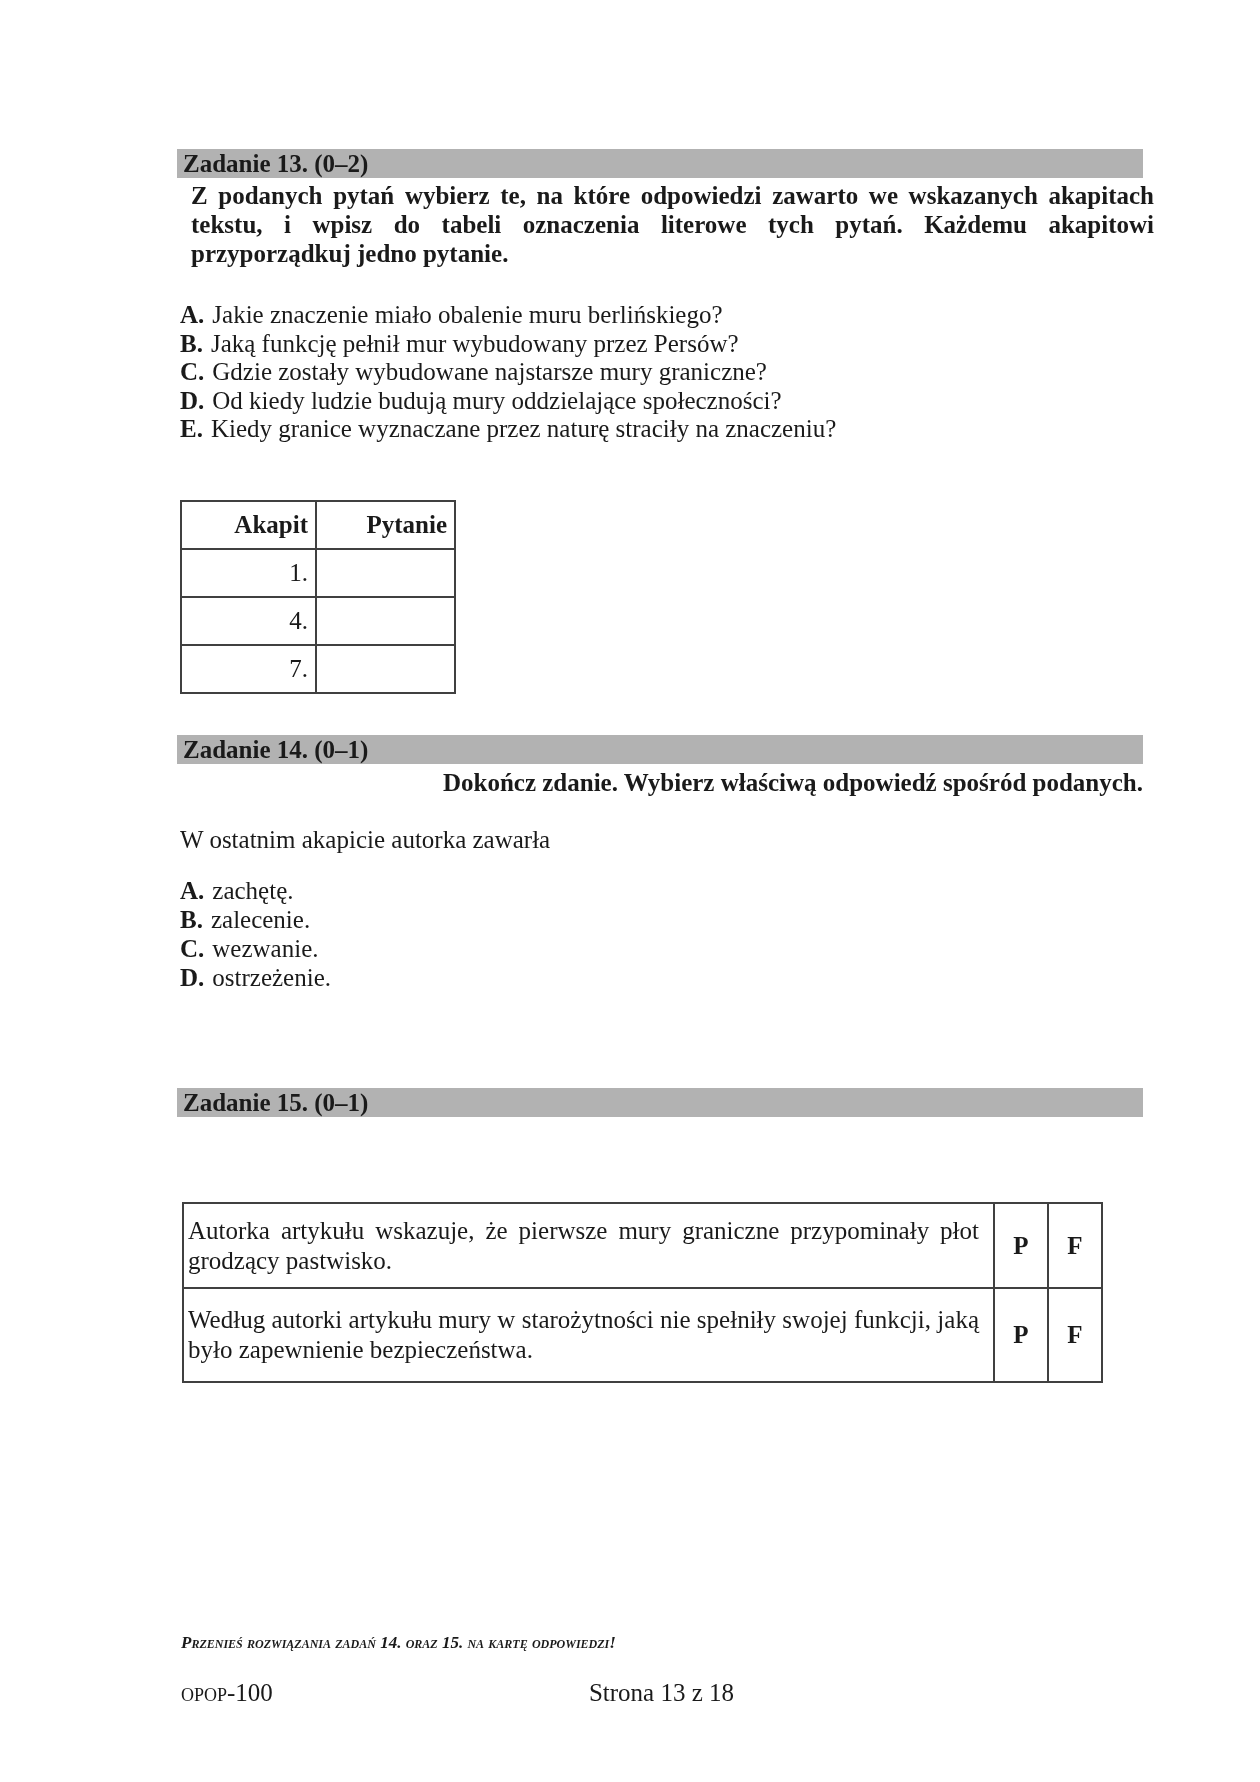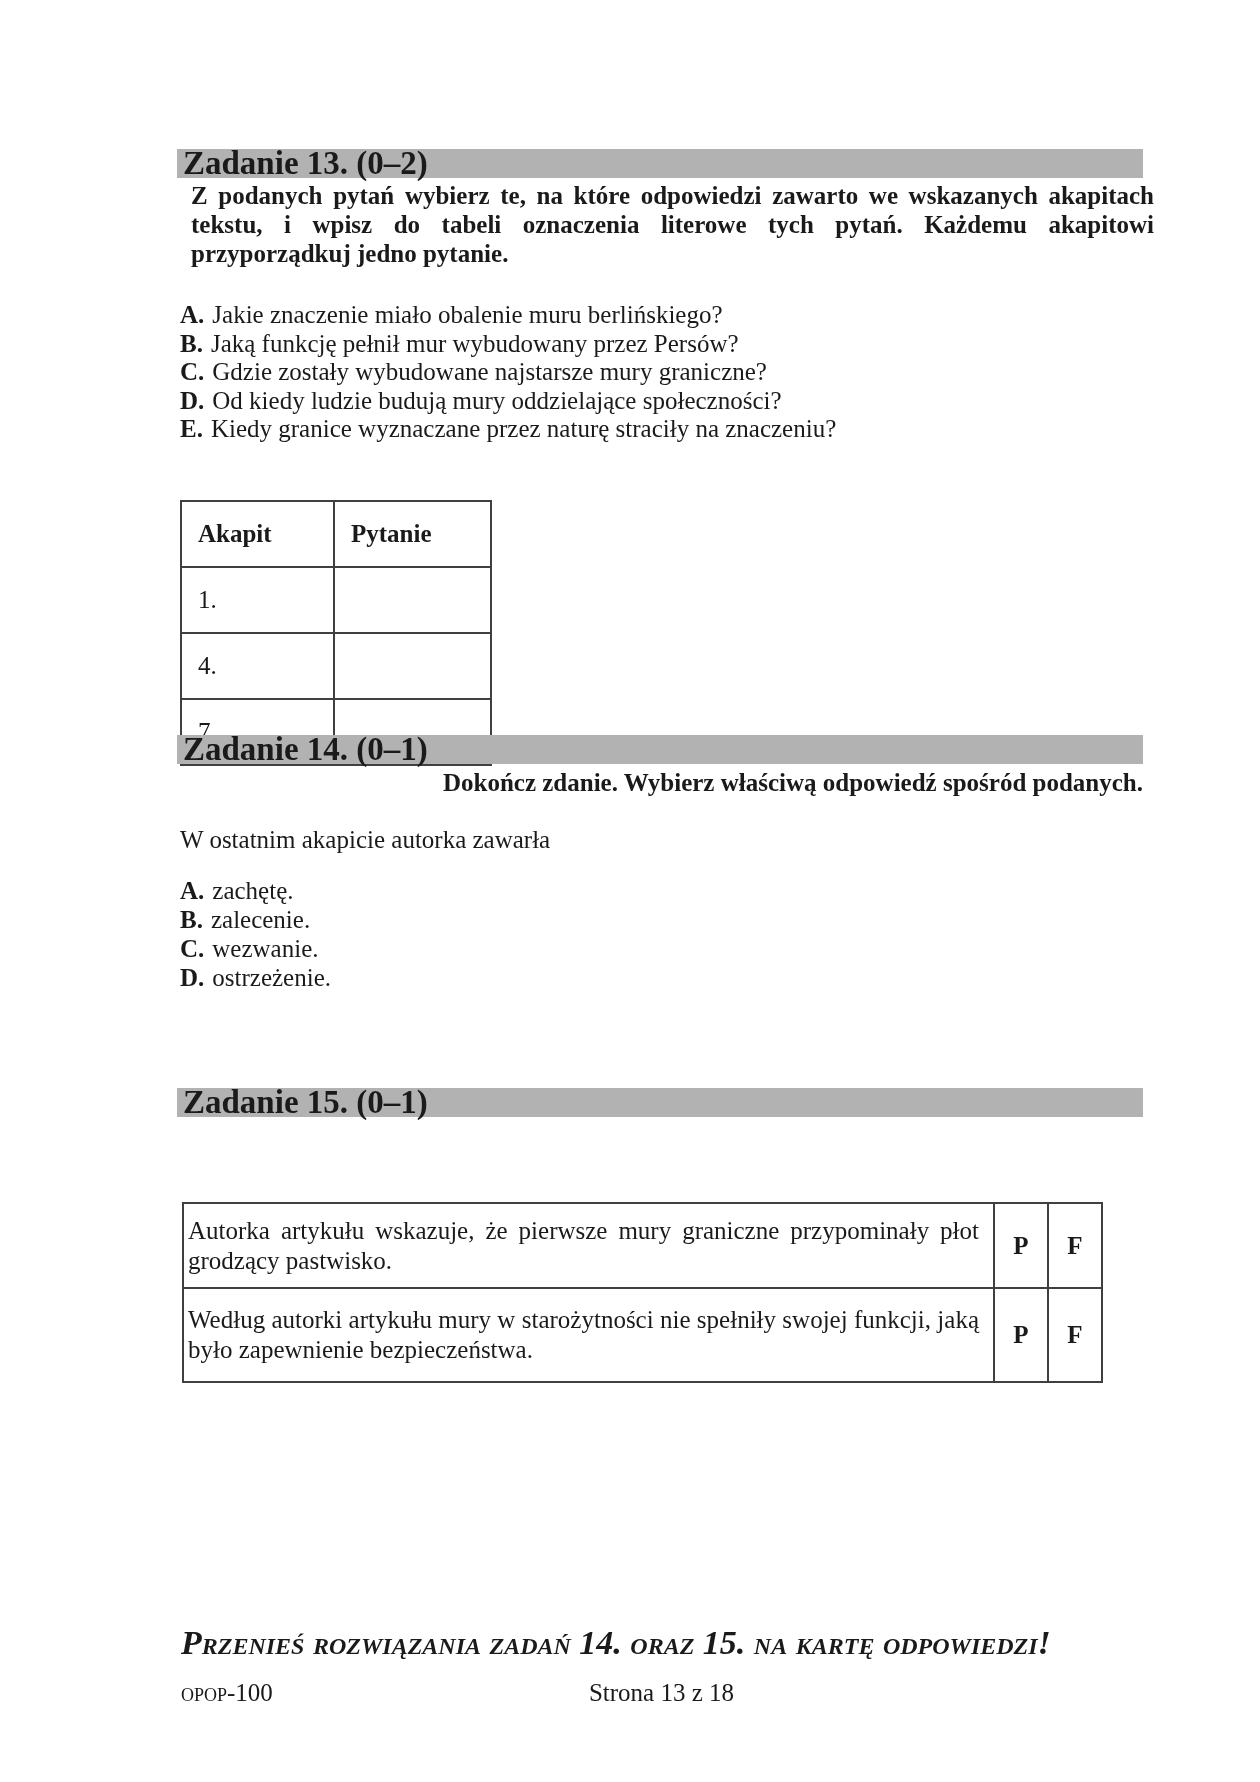--- a/index.html
+++ b/index.html
@@ -7,21 +7,21 @@
     position:relative;
     width:1260px;height:1782px;
     background:#ffffff;
     font-family:"Liberation Serif", serif;
     color:#1a1a1a;
     overflow:hidden;
   }
   .bar{
     position:absolute;left:177px;width:966px;height:29px;
     background:#b2b2b2;
-    font-weight:bold;font-size:33px;line-height:29px;
+    font-weight:bold;font-size:25px;line-height:29px;
     padding-left:6px;box-sizing:border-box;
     white-space:nowrap;
   }
   .instr{
     position:absolute;left:180px;width:963px;
     font-weight:bold;font-size:25px;line-height:29px;
     text-align:justify;
   }
   .plainline{
     position:absolute;left:180px;width:980px;
@@ -36,22 +36,22 @@
   .lh285 .opt{line-height:28.5px;height:28.5px;}
   .lh29 .opt{line-height:29px;height:29px;}
 
   table{border-collapse:collapse;}
   .akapit-table{
     position:absolute;left:180px;top:500px;
     font-size:25px;
   }
   .akapit-table th,.akapit-table td{
     border:2px solid #404040;
-    text-align:left;vertical-align:middle;
-    padding:16px;
+    text-align:right;vertical-align:middle;
+    padding:7px;
   }
   .akapit-table th{font-weight:bold;height:32px;}
   .akapit-table td{height:32px;}
   .col-akapit{width:119px;}
   .col-pytanie{width:123px;}
 
   .pf-table{
     position:absolute;left:182px;top:1202px;
     font-size:25px;table-layout:fixed;
   }
@@ -67,21 +67,21 @@
   .pf-choice{
     width:50px;
     text-align:center;font-weight:bold;
   }
   .pf-row1 td{height:71px;}
   .pf-row2 td{height:80px;}
 
   .transfer-note{
     position:absolute;left:181px;top:1628px;width:1000px;
     font-weight:bold;font-style:italic;font-variant:small-caps;
-    font-size:34px;line-height:30px;white-space:nowrap;
+    font-size:17px;line-height:30px;white-space:nowrap;
   }
   .form-code{
     position:absolute;left:181px;top:1678px;
     font-size:25px;line-height:29px;
     text-transform:lowercase;font-variant:small-caps;
   }
   .page-number{
     position:absolute;left:180px;top:1678px;width:963px;
     text-align:center;font-size:25px;line-height:29px;
   }

